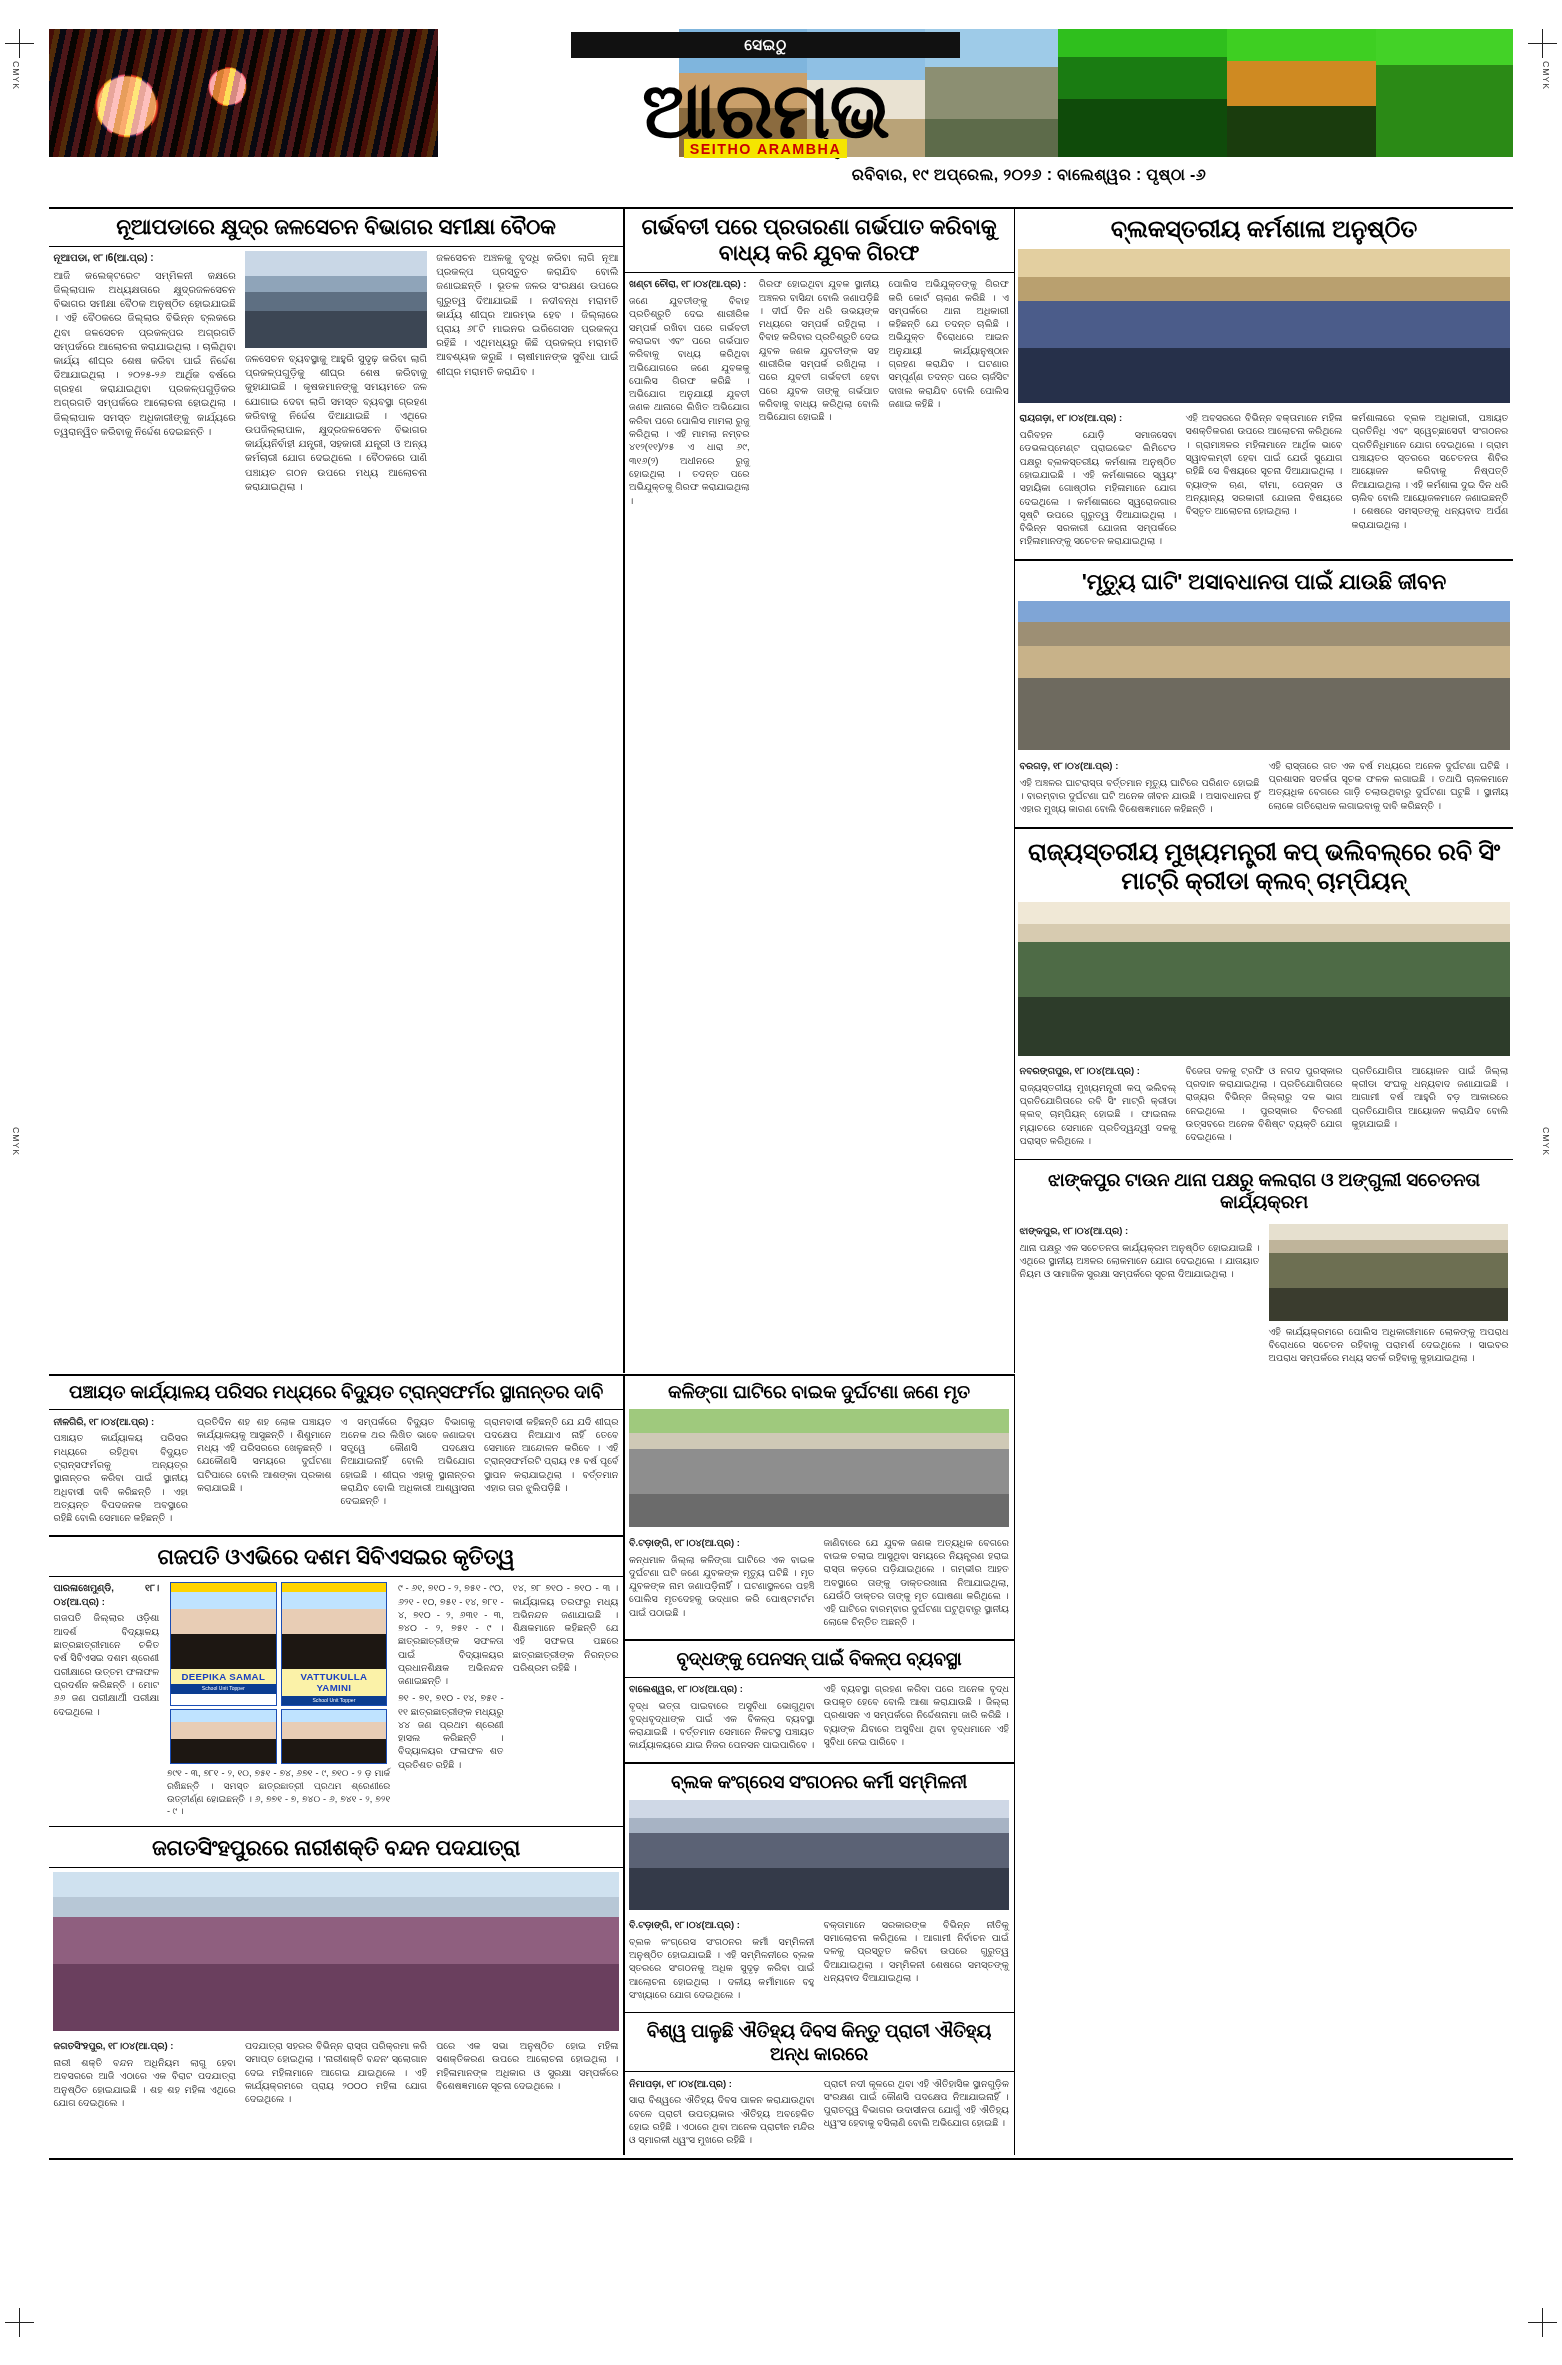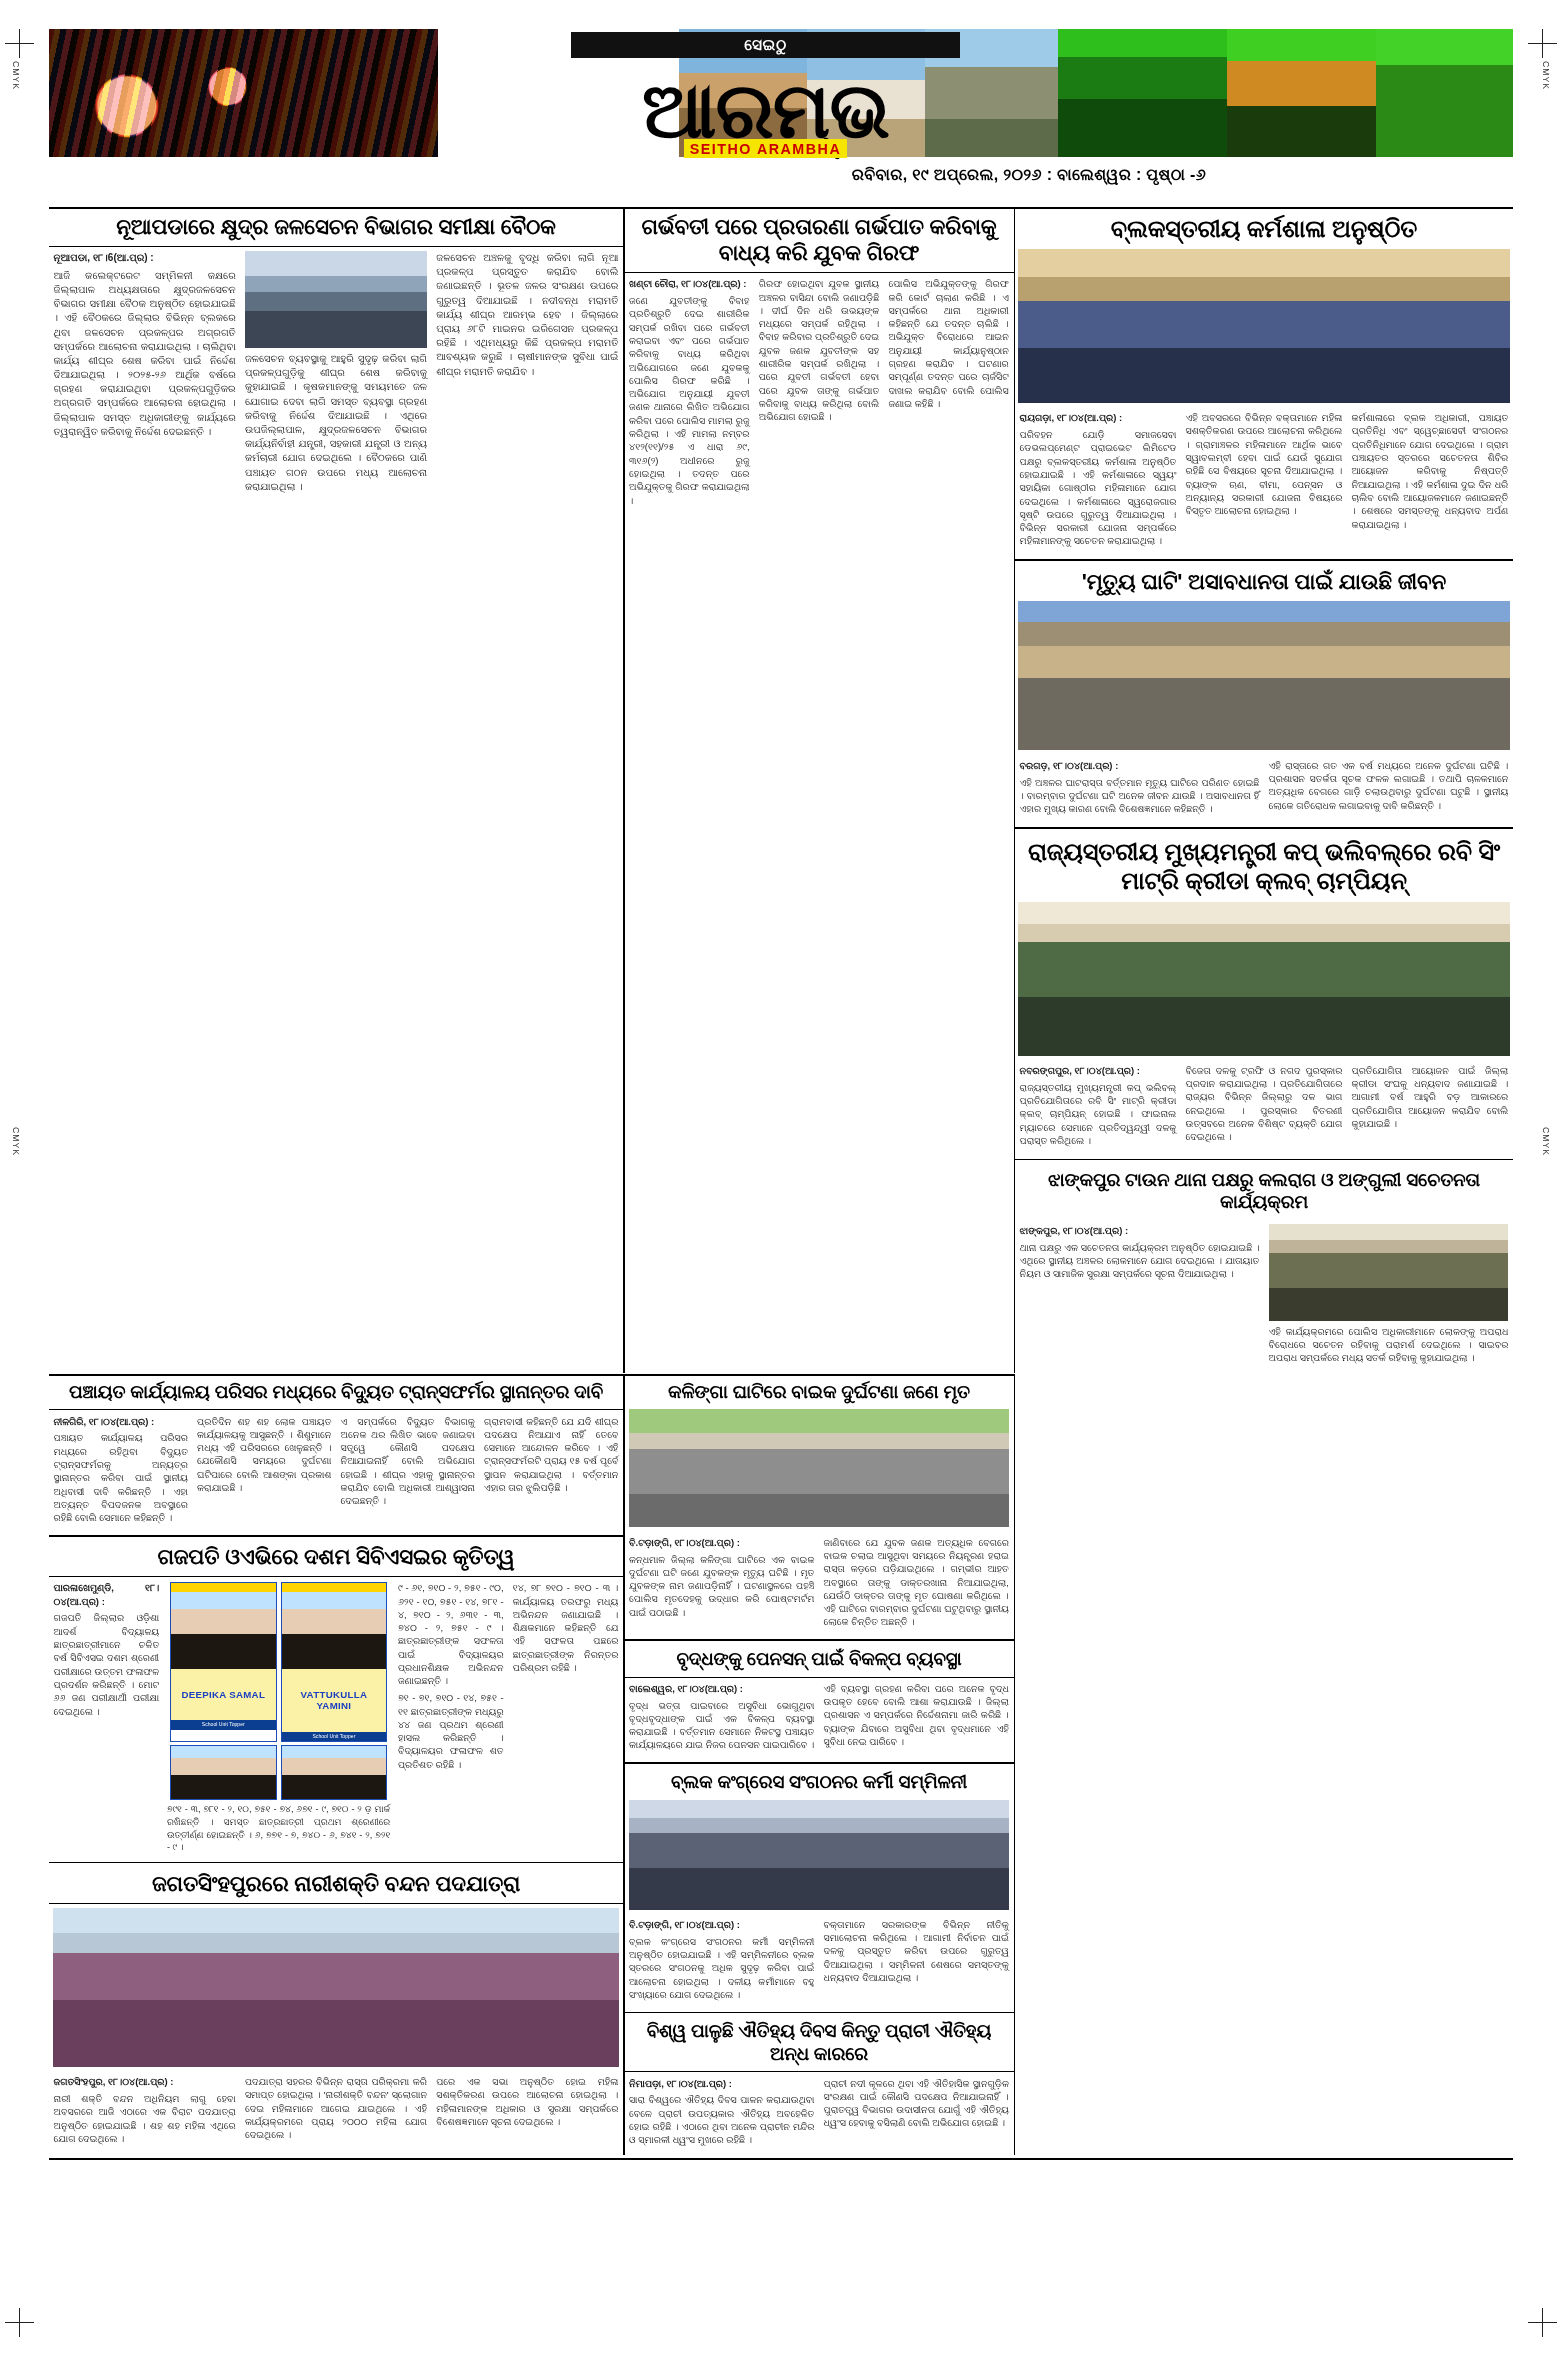--- a/index.html
+++ b/index.html
@@ -174,21 +174,21 @@
       repeating-linear-gradient(92deg,rgba(255,255,255,.14) 0 11.3px,rgba(0,0,0,.16) 11.3px 24.6px);
   }
 
   
   .stu-grid{display:flex;gap:4.1px;padding:3.1px 3.1px;}
   .stu-card{flex:1;border:1.5px solid #1a4db5;background:#fff;}
   .stu-top{height:9.2px;background:#ffd400;}
   .stu-photo{height:77px;background:linear-gradient(180deg,#bfe3ff 0 22%,#e8cdb5 22% 54%,#1d1712 54% 100%);}
   .stu-name{
     background:#fbf2a8;color:#1a3fc0;font-weight:700;font-size:9.7px;
-    text-align:center;line-height:1.14;padding:20px 1px;letter-spacing:0.3px;
+    text-align:center;line-height:1.14;padding:2px 1px;letter-spacing:0.3px;
   }
   .stu-sub{background:#0b3d91;color:#fff;font-size:5.1px;text-align:center;padding:1px;}
   .stu-row2{display:flex;gap:4.1px;padding:0 3.1px 3.1px;}
   .stu-small{flex:1;border:1px solid #1a4db5;}
   .stu-small .stu-photo{height:53px;}
 </style>
 </head>
 <body>
 
 <div class="page">

